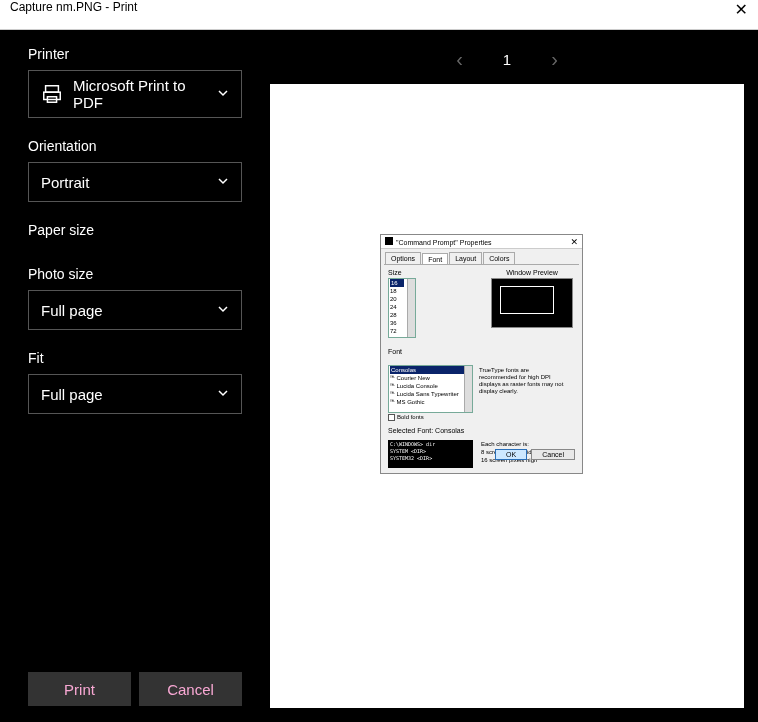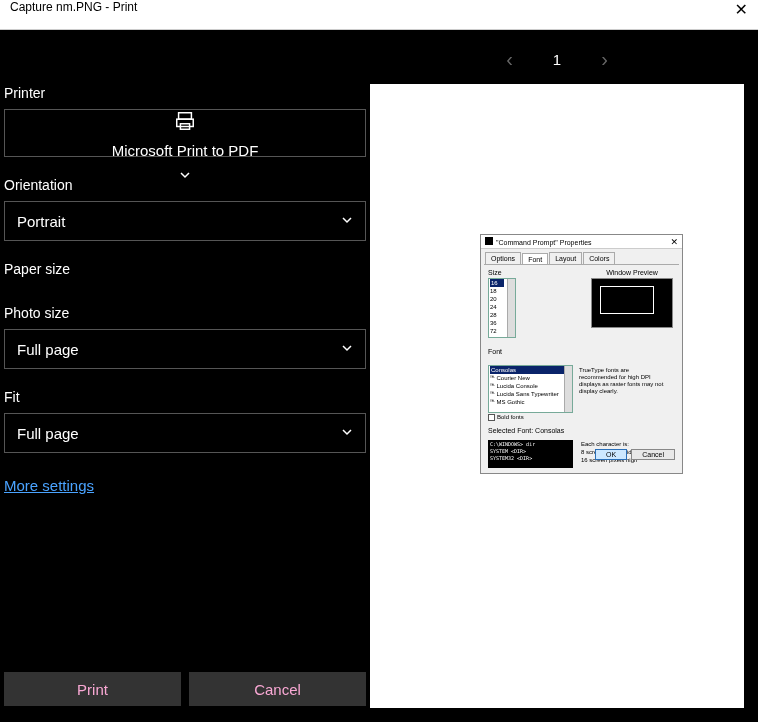--- a/index.html
+++ b/index.html
@@ -1,33 +1,33 @@
 <!DOCTYPE html>
 <html><head>
 <meta charset="utf-8">
 <style>
   * { box-sizing: border-box; margin: 0; padding: 0; }
   body { width: 758px; height: 722px; background: #000; font-family: "Segoe UI", Arial, sans-serif; color: #fff; font-size: 14px; overflow: hidden; }
   .titlebar { height: 30px; background: #fff; color: #000; display: flex; padding: 0 10px; justify-content: space-between; border-bottom: 1px solid #ccc; }
   .titlebar .title { font-size: 12px; }
   .titlebar .close { font-size: 16px; width: 40px; text-align: right; cursor: pointer; }
   .content { display: flex; height: 692px; background: #000; }
-  .leftpanel { width: 370px; padding: 16px 4px; display: flex; flex-direction: column; margin-top: 39px; }
+  .leftpanel { width: 270px; padding: 16px 28px; display: flex; flex-direction: column; }
   .rightpanel { flex: 1; display: flex; flex-direction: column; padding-top: 4px; padding-right: 14px; padding-bottom: 14px; }
   .pagenav { height: 50px; display: flex; align-items: center; justify-content: center; gap: 40px; color: #fff; }
   .pagenav .arrow { color: #666; font-size: 20px; cursor: pointer; user-select: none; }
   .pagenav .num { font-size: 15px; }
   .preview { flex: 1; background: #fff; position: relative; }
   .label { font-size: 14px; color: #fff; margin-bottom: 8px; display: block; }
   .group { margin-bottom: 20px; }
   .select { border: 1px solid #555; height: 40px; display: flex; align-items: center; padding: 0 12px; justify-content: space-between; cursor: pointer; }
   .select .selval { font-size: 15px; }
   .select .chev { font-size: 12px; color: #fff; }
   .select .chev svg { width: 12px; height: 12px; }
-  .select.printer { height: 48px; gap: 10px; flex-direction: column; }
+  .select.printer { height: 48px; gap: 10px; }
   .select.printer .picon { width: 22px; height: 22px; flex-shrink: 0; }
   .link { color: #4aa3ff; text-decoration: underline; font-size: 15px; cursor: pointer; margin-top: 4px; }
   .spacer { flex: 1; }
   .btnrow { display: flex; gap: 8px; }
   .btn { flex: 1; height: 34px; background: #333; color: #f9a8d4; display: flex; align-items: center; justify-content: center; font-size: 15px; cursor: pointer; border: none; }
   
   .pvwin { position: absolute; left: 110px; top: 150px; width: 203px; height: 240px; background: #f0f0f0; border: 1px solid #888; font-size: 7px; color: #000; }
   .pvwin .pvtitle { height: 14px; background: #fff; border-bottom: 1px solid #ccc; display: flex; align-items: center; padding: 0 4px; justify-content: space-between; }
   .pvwin .pvtitle .tico { width: 8px; height: 8px; background: #000; display: inline-block; margin-right: 3px; }
   .pvwin .pvtitle .txtxt { font-size: 7px; }
@@ -123,21 +123,20 @@
       <div class="select">
         <span class="selval">Full page</span>
         <span class="chev">
           <svg viewBox="0 0 12 12">
               <path d="M2 4 L6 8 L10 4" stroke="#fff" stroke-width="1.5" fill="none"></path>
             </svg>
         </span>
       </div>
     </div>
 
-    <a class="link">More settings</a>
 
     <div class="spacer"></div>
 
     <div class="btnrow">
       <button class="btn">Print</button>
       <button class="btn">Cancel</button>
     </div>
   </div>
 
   <div class="rightpanel">

